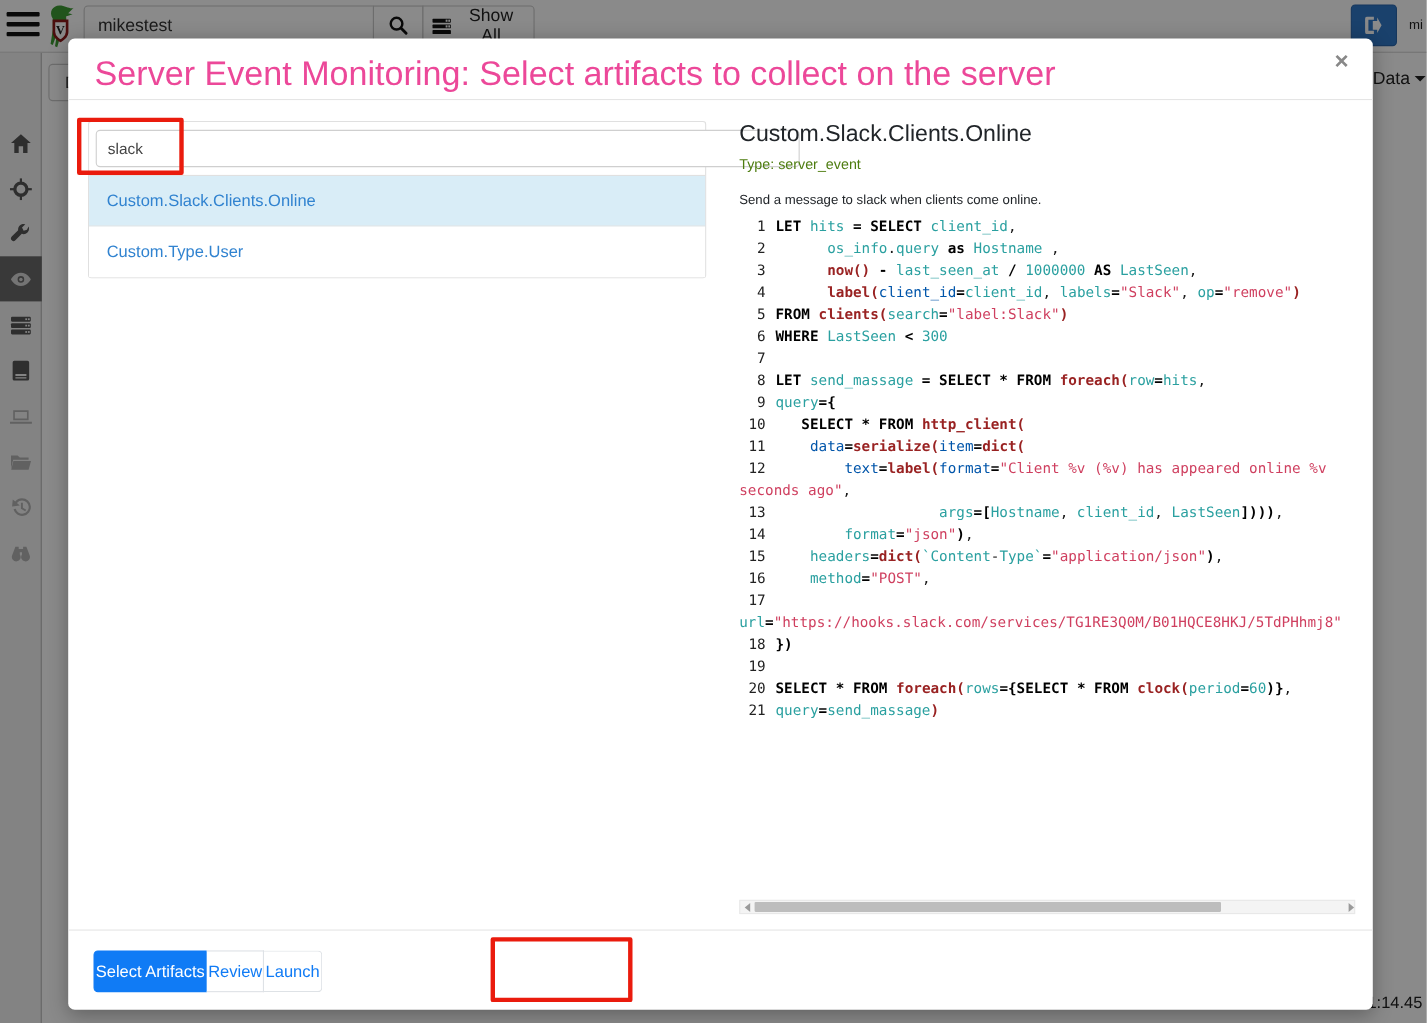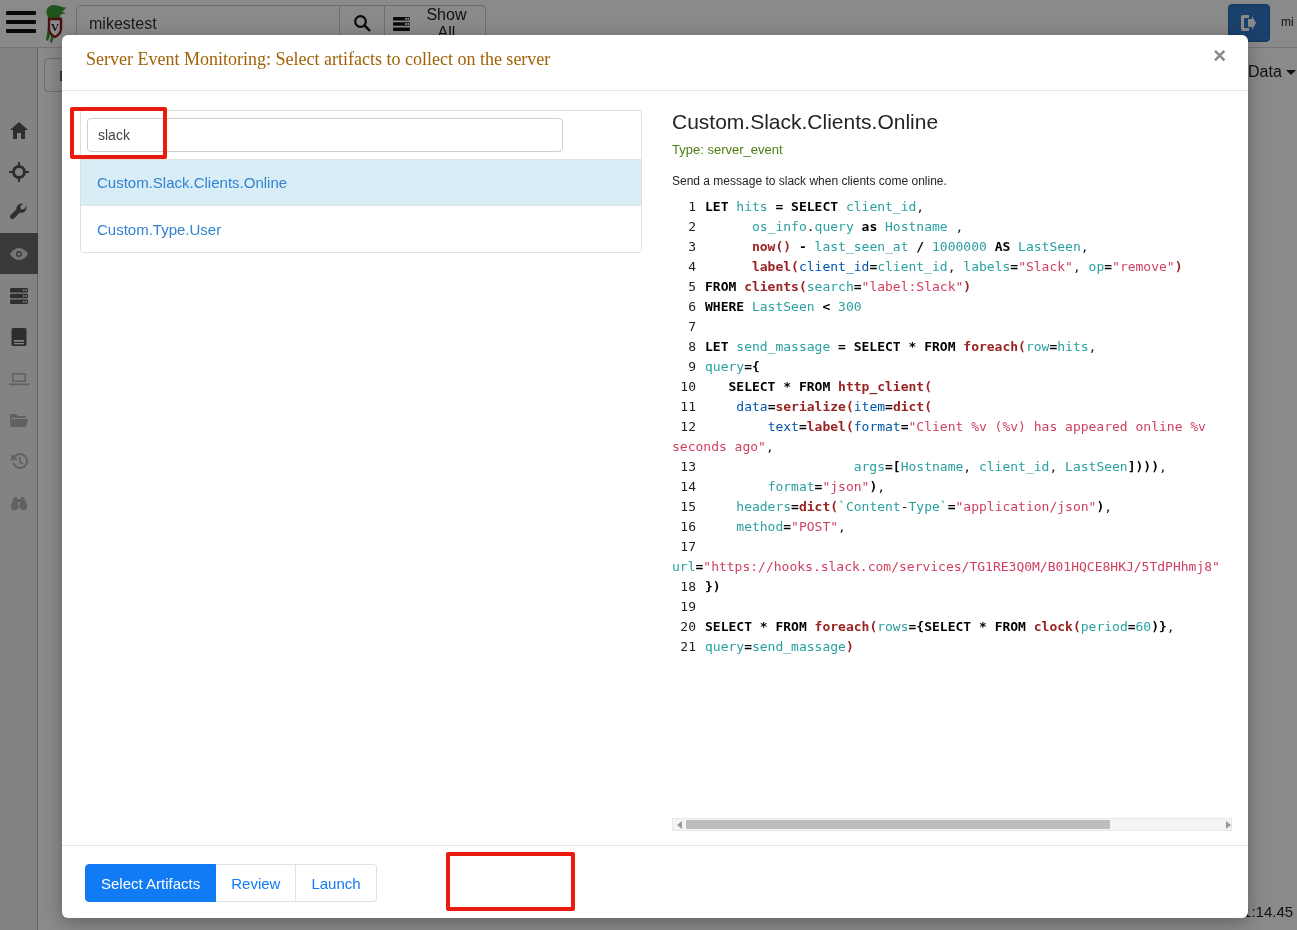--- a/index.html
+++ b/index.html
@@ -46,28 +46,28 @@
 
   
   .backdrop { position:absolute; left:0; top:0; width:1297px; height:930px;
               background:rgba(0,0,0,0.46); z-index:10; }
 
   
   .modal { position:absolute; left:62px; top:35px; width:1186px; height:883px;
            background:#fff; border-radius:6px; z-index:20;
            box-shadow:0 4px 18px rgba(0,0,0,0.3); }
   .modal-header { position:relative; height:56px; border-bottom:1px solid #e5e5e5; }
-  .modal-title { position:absolute; left:24px; top:14px; font-size:18px; color:#a16207;font-family:Liberation Serif, serif; }
+  .modal-title { position:absolute; left:24px; top:14px; font-size:31px; color:#ec4899; }
   .modal-close { position:absolute; right:22px; top:10px; font-size:22px; color:#888;
                  font-weight:bold; background:none; border:none; cursor:pointer; line-height:1; }
 
   
   .left-col { position:absolute; left:18px; top:75px; width:562px; }
   .artifact-box { border:1px solid #e0e0e0; border-radius:3px; background:#fff; }
-  .artifact-search { display:block; width:476px; margin:7px 6px; height:34px;
+  .artifact-search { display:block; width:640px; margin:7px 6px; height:34px;
                      border:1px solid #cfcfcf; border-radius:4px; padding:0 10px;
                      font-size:14px; color:#444; font-family:"Liberation Sans",sans-serif; }
   .artifact-list { border-top:1px solid #e0e0e0; }
   .artifact-row { height:46px; display:flex; align-items:center; padding-left:16px;
                   font-size:15px; color:#3183d0; border-bottom:1px solid #e3e3e3; cursor:pointer; background:#fff;}
   .artifact-row:last-child { border-bottom:none; }
   .artifact-row.selected { background:#d9edf7; }
 
   
   .right-col { position:absolute; left:610px; top:75px; width:570px; }
@@ -91,21 +91,21 @@
              background:#f4f4f4; border:1px solid #e8e8e8; display:flex; align-items:center; }
   .hs-arrow { width:12px; height:11px; display:flex; align-items:center; justify-content:center; }
   .hs-thumb { height:9px; background:#bdbdbd; width:424px; margin-left:1px; border-radius:1px; }
   .tri-l { width:0;height:0;border-top:4px solid transparent;border-bottom:4px solid transparent;border-right:5px solid #9a9a9a; }
   .tri-r { width:0;height:0;border-top:4px solid transparent;border-bottom:4px solid transparent;border-left:5px solid #9a9a9a; margin-left:auto; }
 
   
   .modal-footer { position:absolute; left:0; top:810px; width:1186px; height:73px;
                   border-top:1px solid #e5e5e5; }
   .tabs { position:absolute; left:23px; top:18px; display:flex; }
-  .tab { height:38px; padding:0 15px; display:flex; align-items:center; font-size:15px;
+  .tab { height:38px; padding:0 1px; display:flex; align-items:center; font-size:15px;
          color:#107bf5; background:#fff; border:1px solid #dee2e6; border-left:none; cursor:pointer; }
   .tab:first-child { border-left:1px solid #dee2e6; border-radius:4px 0 0 4px; }
   .tab:last-child { border-radius:0 4px 4px 0; }
   .tab.active { background:#107bf5; color:#fff; border-color:#107bf5; }
 
   
   .anno { position:absolute; border:4px solid #ea1b0d; border-radius:2px; z-index:30; pointer-events:none; }
   .anno-search { left:70px; top:107px; width:97px; height:52px; }
   .anno-launch { left:446px; top:852px; width:129px; height:59px; }
 </style>

